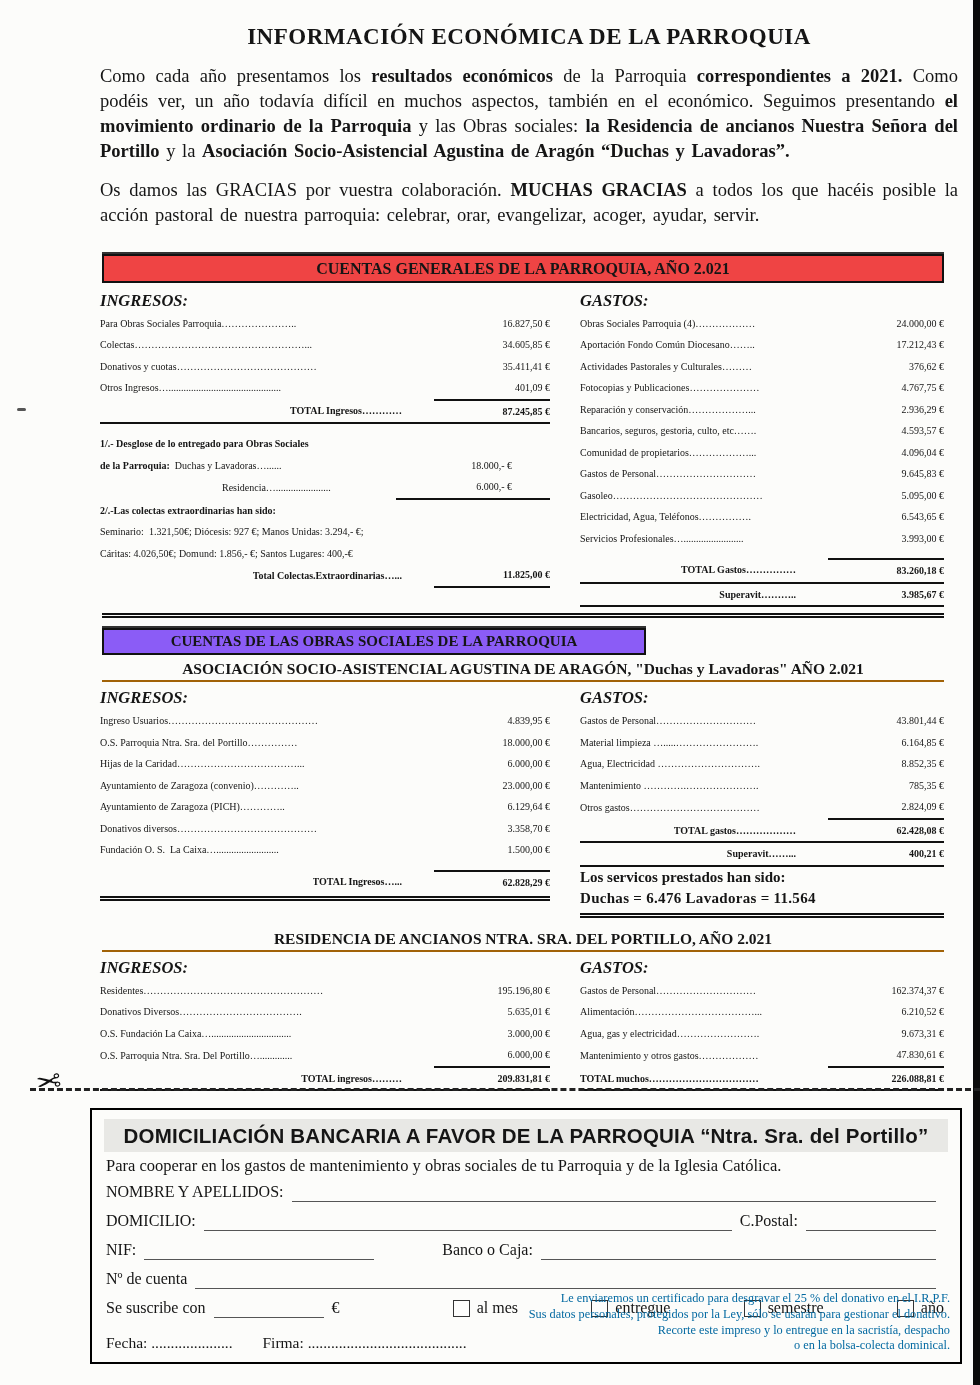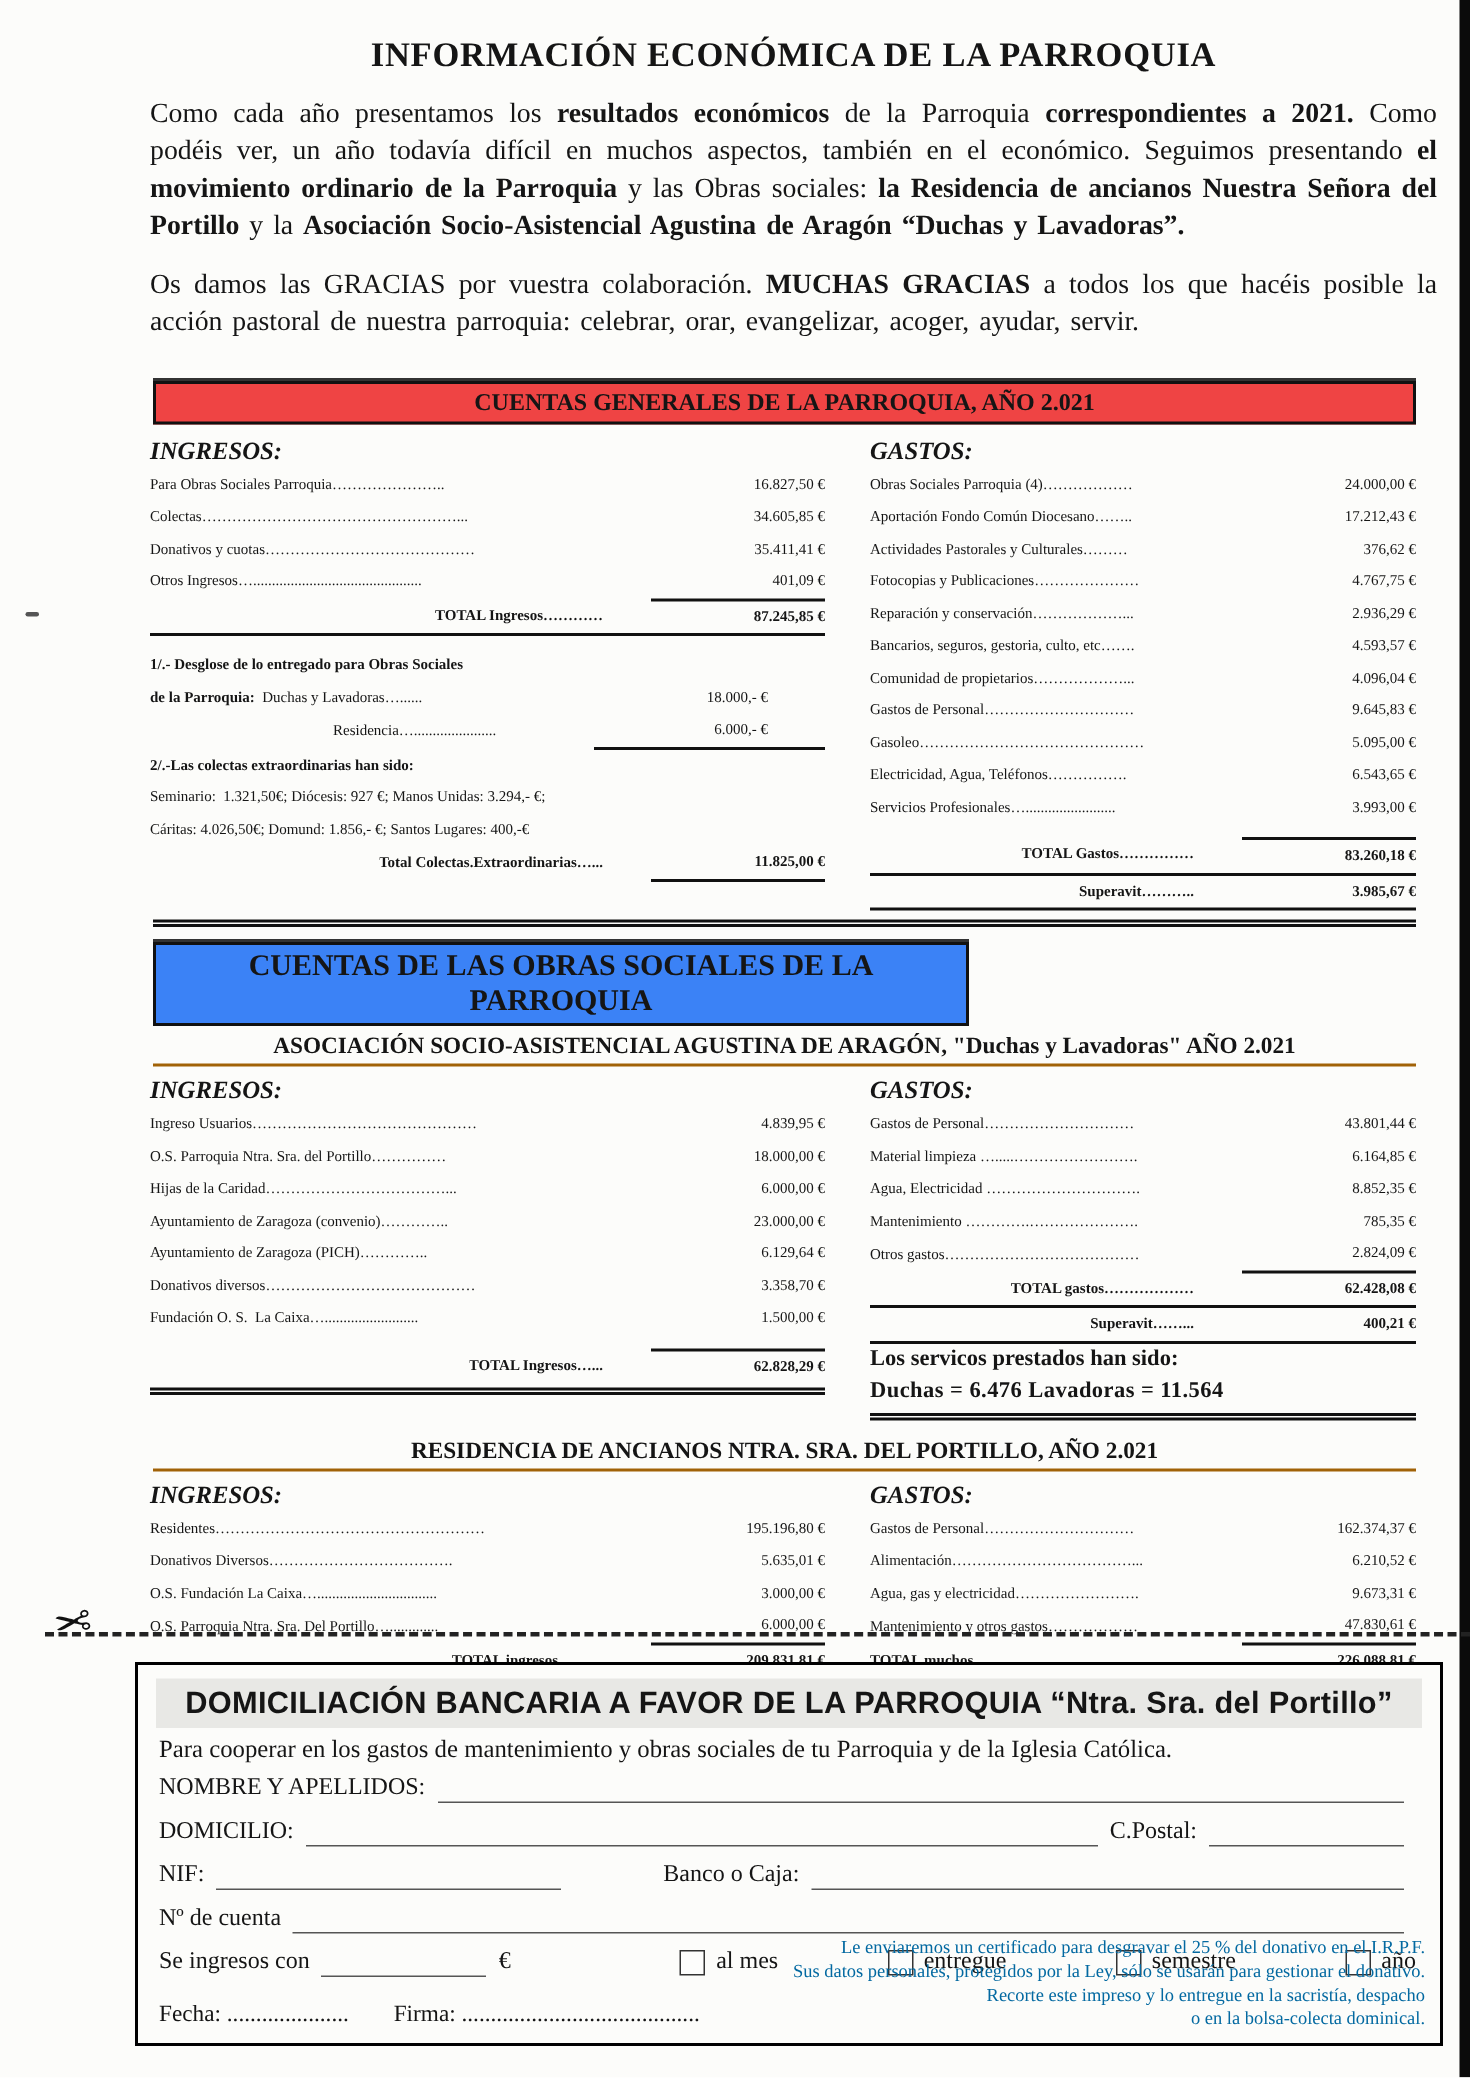--- a/index.html
+++ b/index.html
@@ -29,21 +29,21 @@
   .row.tl .amount{border-top:2px solid #111;}
   .row.ul{border-bottom:2px solid #111;}
   .row.al .amount{border-bottom:2px solid #111;}
   .row.ind .label{padding-left:122px;}
   .row.gap{margin-top:9px;}
   .row.inset .amount{padding-right:38px;}
   .dbl-rule{border-bottom:5px double #111;margin:6px 14px 10px 2px;}
   .sub-head{font-weight:bold;text-align:center;font-size:15.5px;padding-bottom:2px;margin:0 14px 4px 2px;
             border-bottom:2px solid #a16207;}
   .narrow-box{border:2px solid #111;box-shadow:0 -2px 0 #333;width:540px;text-align:center;font-weight:bold;
-              font-size:20px;padding:3px 0;margin:0 0 5px 2px;background:#3b82f6;}
+              font-size:15px;padding:3px 0;margin:0 0 5px 2px;background:#8b5cf6;}
   .serv{font-weight:bold;font-size:15px;line-height:21.5px;}
   .serv.detail{letter-spacing:.3px;}
   .col-end-dbl{border-bottom:5px double #111;margin-top:3px;}
 
   .bottom-block{position:absolute;left:0;top:1066px;width:980px;}
   .cutline{position:relative;height:34px;}
   .cutline .dash{position:absolute;left:30px;right:0;top:22px;border-top:3px dashed #222;}
   .scissors{position:absolute;left:36px;top:-2px;font-size:30px;transform:scaleX(-1) rotate(8deg);color:#111;}
   .form-box{position:relative;margin:8px 18px 0 90px;border:2px solid #000;height:252px;background:#fcfcfa;}
   .form-title-band{margin:9px 12px 4px;background:#e8e8e5;text-align:center;padding:5px 0 4px;
@@ -355,21 +355,21 @@
         <span class="flabel">NIF:</span>
         <span class="fill med"></span>
         <span class="flabel" style="margin-left:60px;">Banco o Caja:</span>
         <span class="fill"></span>
       </div>
       <div class="frow">
         <span class="flabel">Nº de cuenta</span>
         <span class="fill"></span>
       </div>
       <div class="frow">
-        <span class="flabel">Se ingresos con</span>
+        <span class="flabel">Se suscribe con</span>
         <span class="fill sus"></span>
         <span class="flabel">€</span>
         <span class="periods-wrap">
             <span class="period">
               <span class="cbx"></span>
               <span>al mes</span>
             </span>
             <span class="period">
               <span class="cbx"></span>
               <span>entregue</span>

